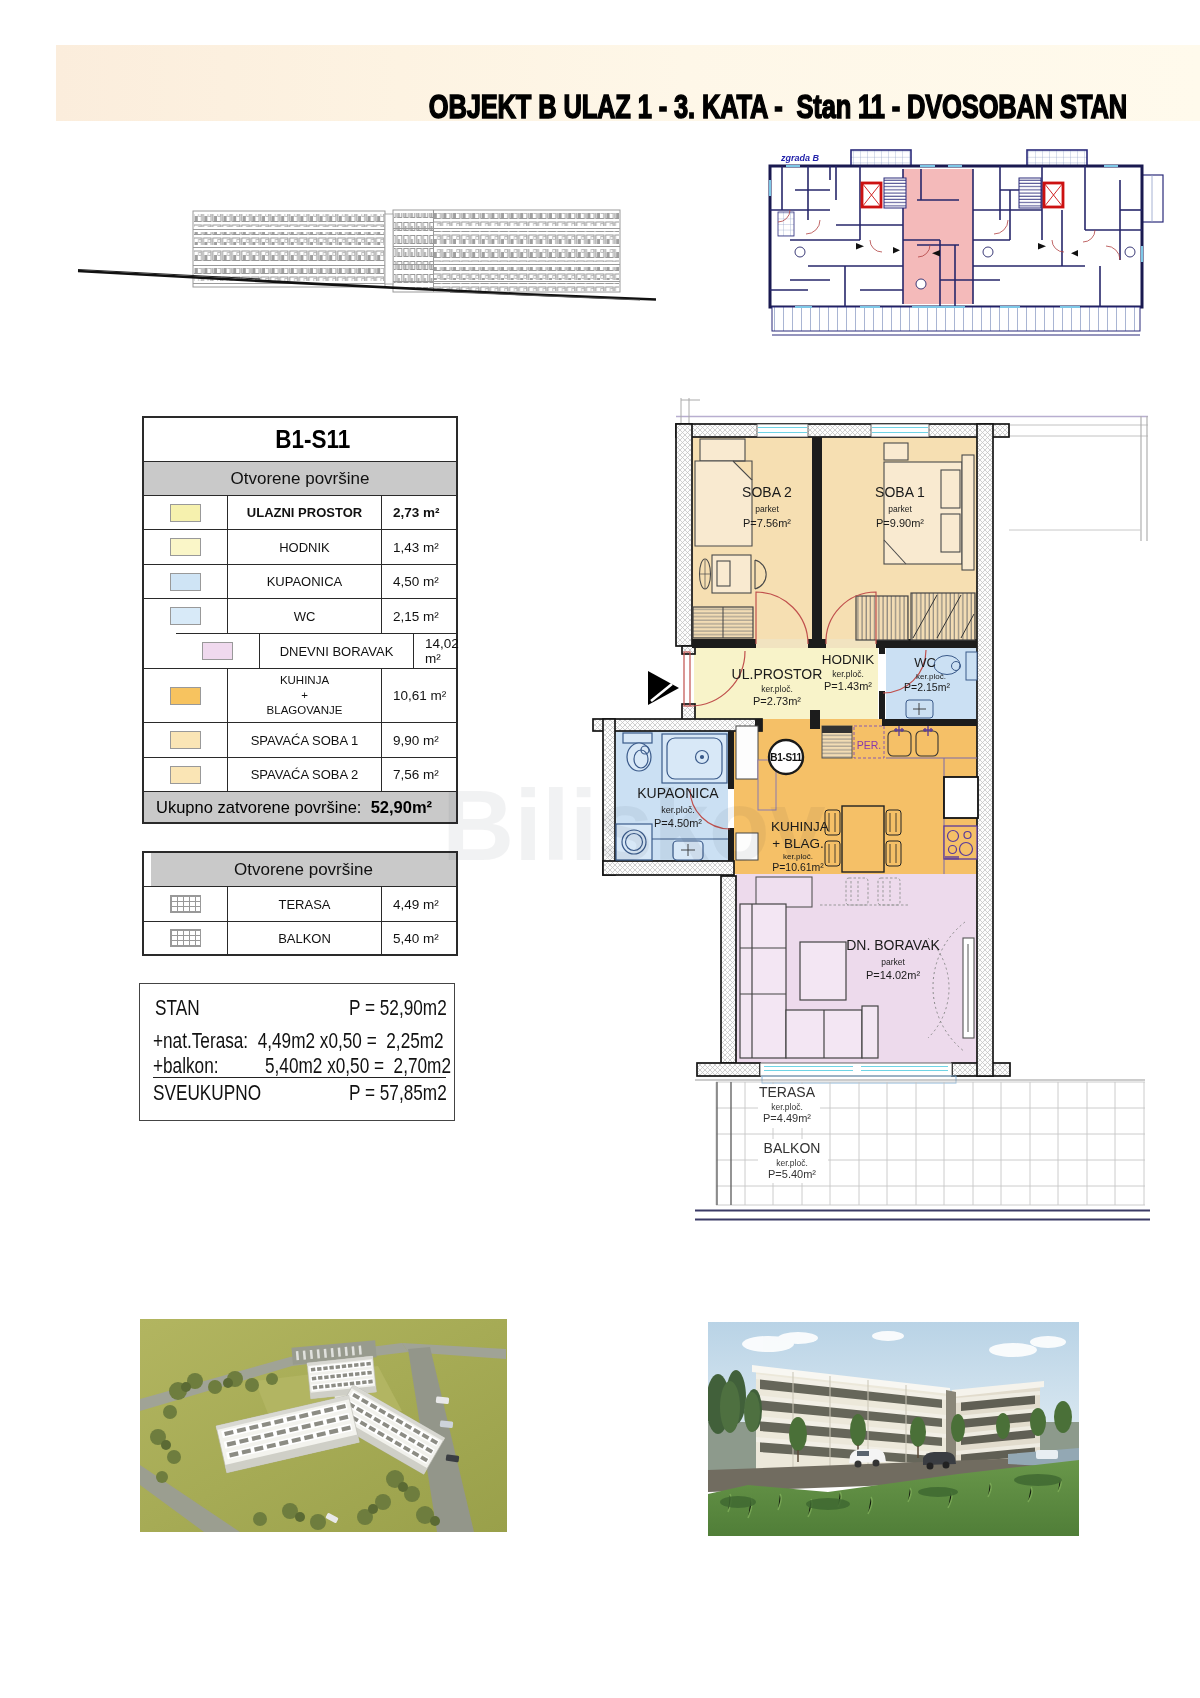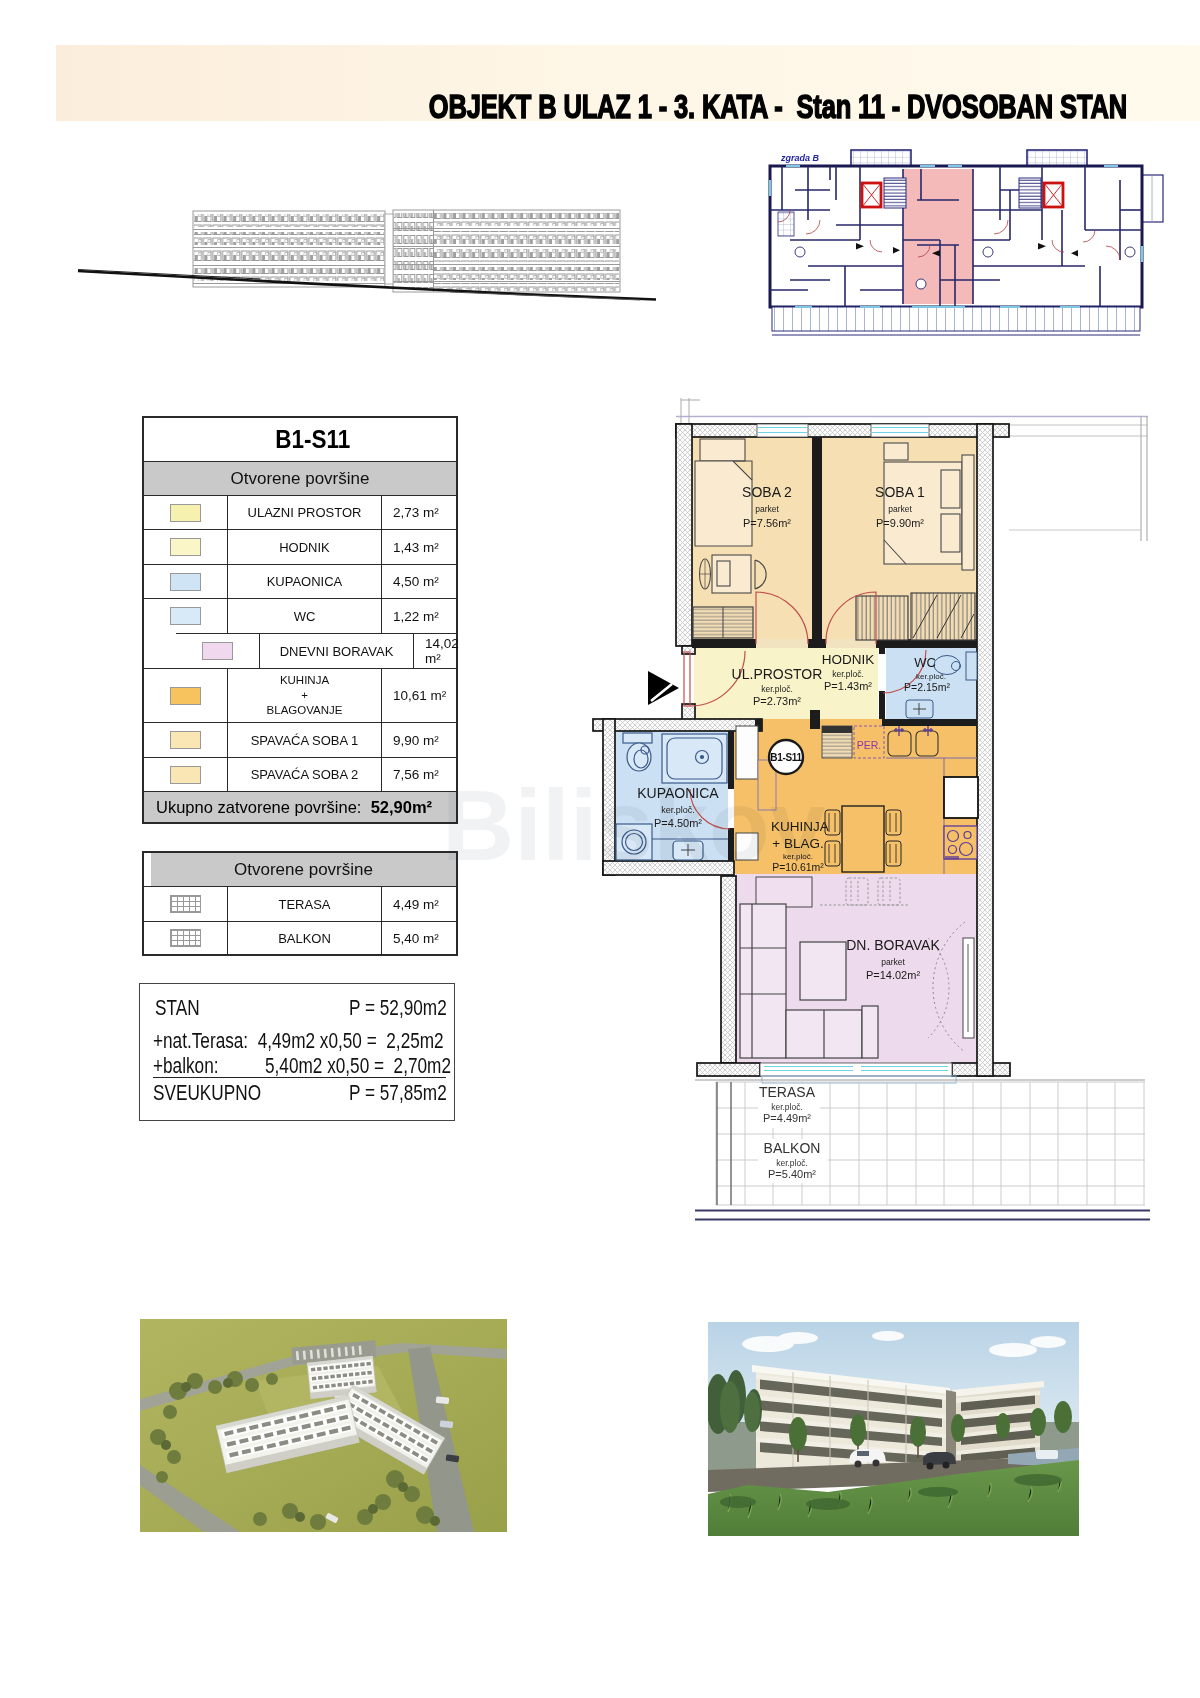--- a/index.html
+++ b/index.html
@@ -25,39 +25,39 @@
 <body>
 <div class="abs band"></div>
 <div class="abs title">OBJEKT B ULAZ 1 - 3. KATA -&nbsp; Stan 11 - DVOSOBAN STAN</div>
 <div class="abs wm">Biliskov</div>
 
 <div class="t1">
   <div class="row first" style="height:43px;display:flex;align-items:center;justify-content:center;">
       <span style="font-size:25px;font-weight:bold;letter-spacing:0px;transform:scaleX(0.9);margin-left:26px;">B1-S11</span>
     </div>
   <div class="row gray hdr" style="height:34px;">Otvorene površine</div>
-  <div class="row" style="height:34px;">
+  <div class="row" style="height:34px;font-weight:bold;">
       <span class="sw" style="background:#f6f1ae;"></span>
       <span class="cell-name">ULAZNI PROSTOR</span>
       <span class="cell-val">2,73 m²</span>
     </div>
   <div class="row" style="height:35px;">
       <span class="sw" style="background:#faf6c8;"></span>
       <span class="cell-name">HODNIK</span>
       <span class="cell-val">1,43 m²</span>
     </div>
   <div class="row" style="height:34px;">
       <span class="sw" style="background:#cfe4f5;"></span>
       <span class="cell-name">KUPAONICA</span>
       <span class="cell-val">4,50 m²</span>
     </div>
   <div class="row" style="height:35px;">
       <span class="sw" style="background:#d8eaf8;"></span>
       <span class="cell-name">WC</span>
-      <span class="cell-val">1,22 m²</span>
+      <span class="cell-val">2,15 m²</span>
     </div>
   <div class="row" style="height:35px;margin-left:32px;">
       <span class="sw" style="background:#f0d9ee;"></span>
       <span class="cell-name">DNEVNI BORAVAK</span>
       <span class="cell-val">14,02 m²</span>
     </div>
   <div class="row" style="height:54px;">
       <span class="sw" style="background:#f7c35f;"></span>
       <span class="cell-name" style="font-size:11.5px;line-height:15px;">KUHINJA<br>+<br>BLAGOVANJE</span>
       <span class="cell-val">10,61 m²</span>

